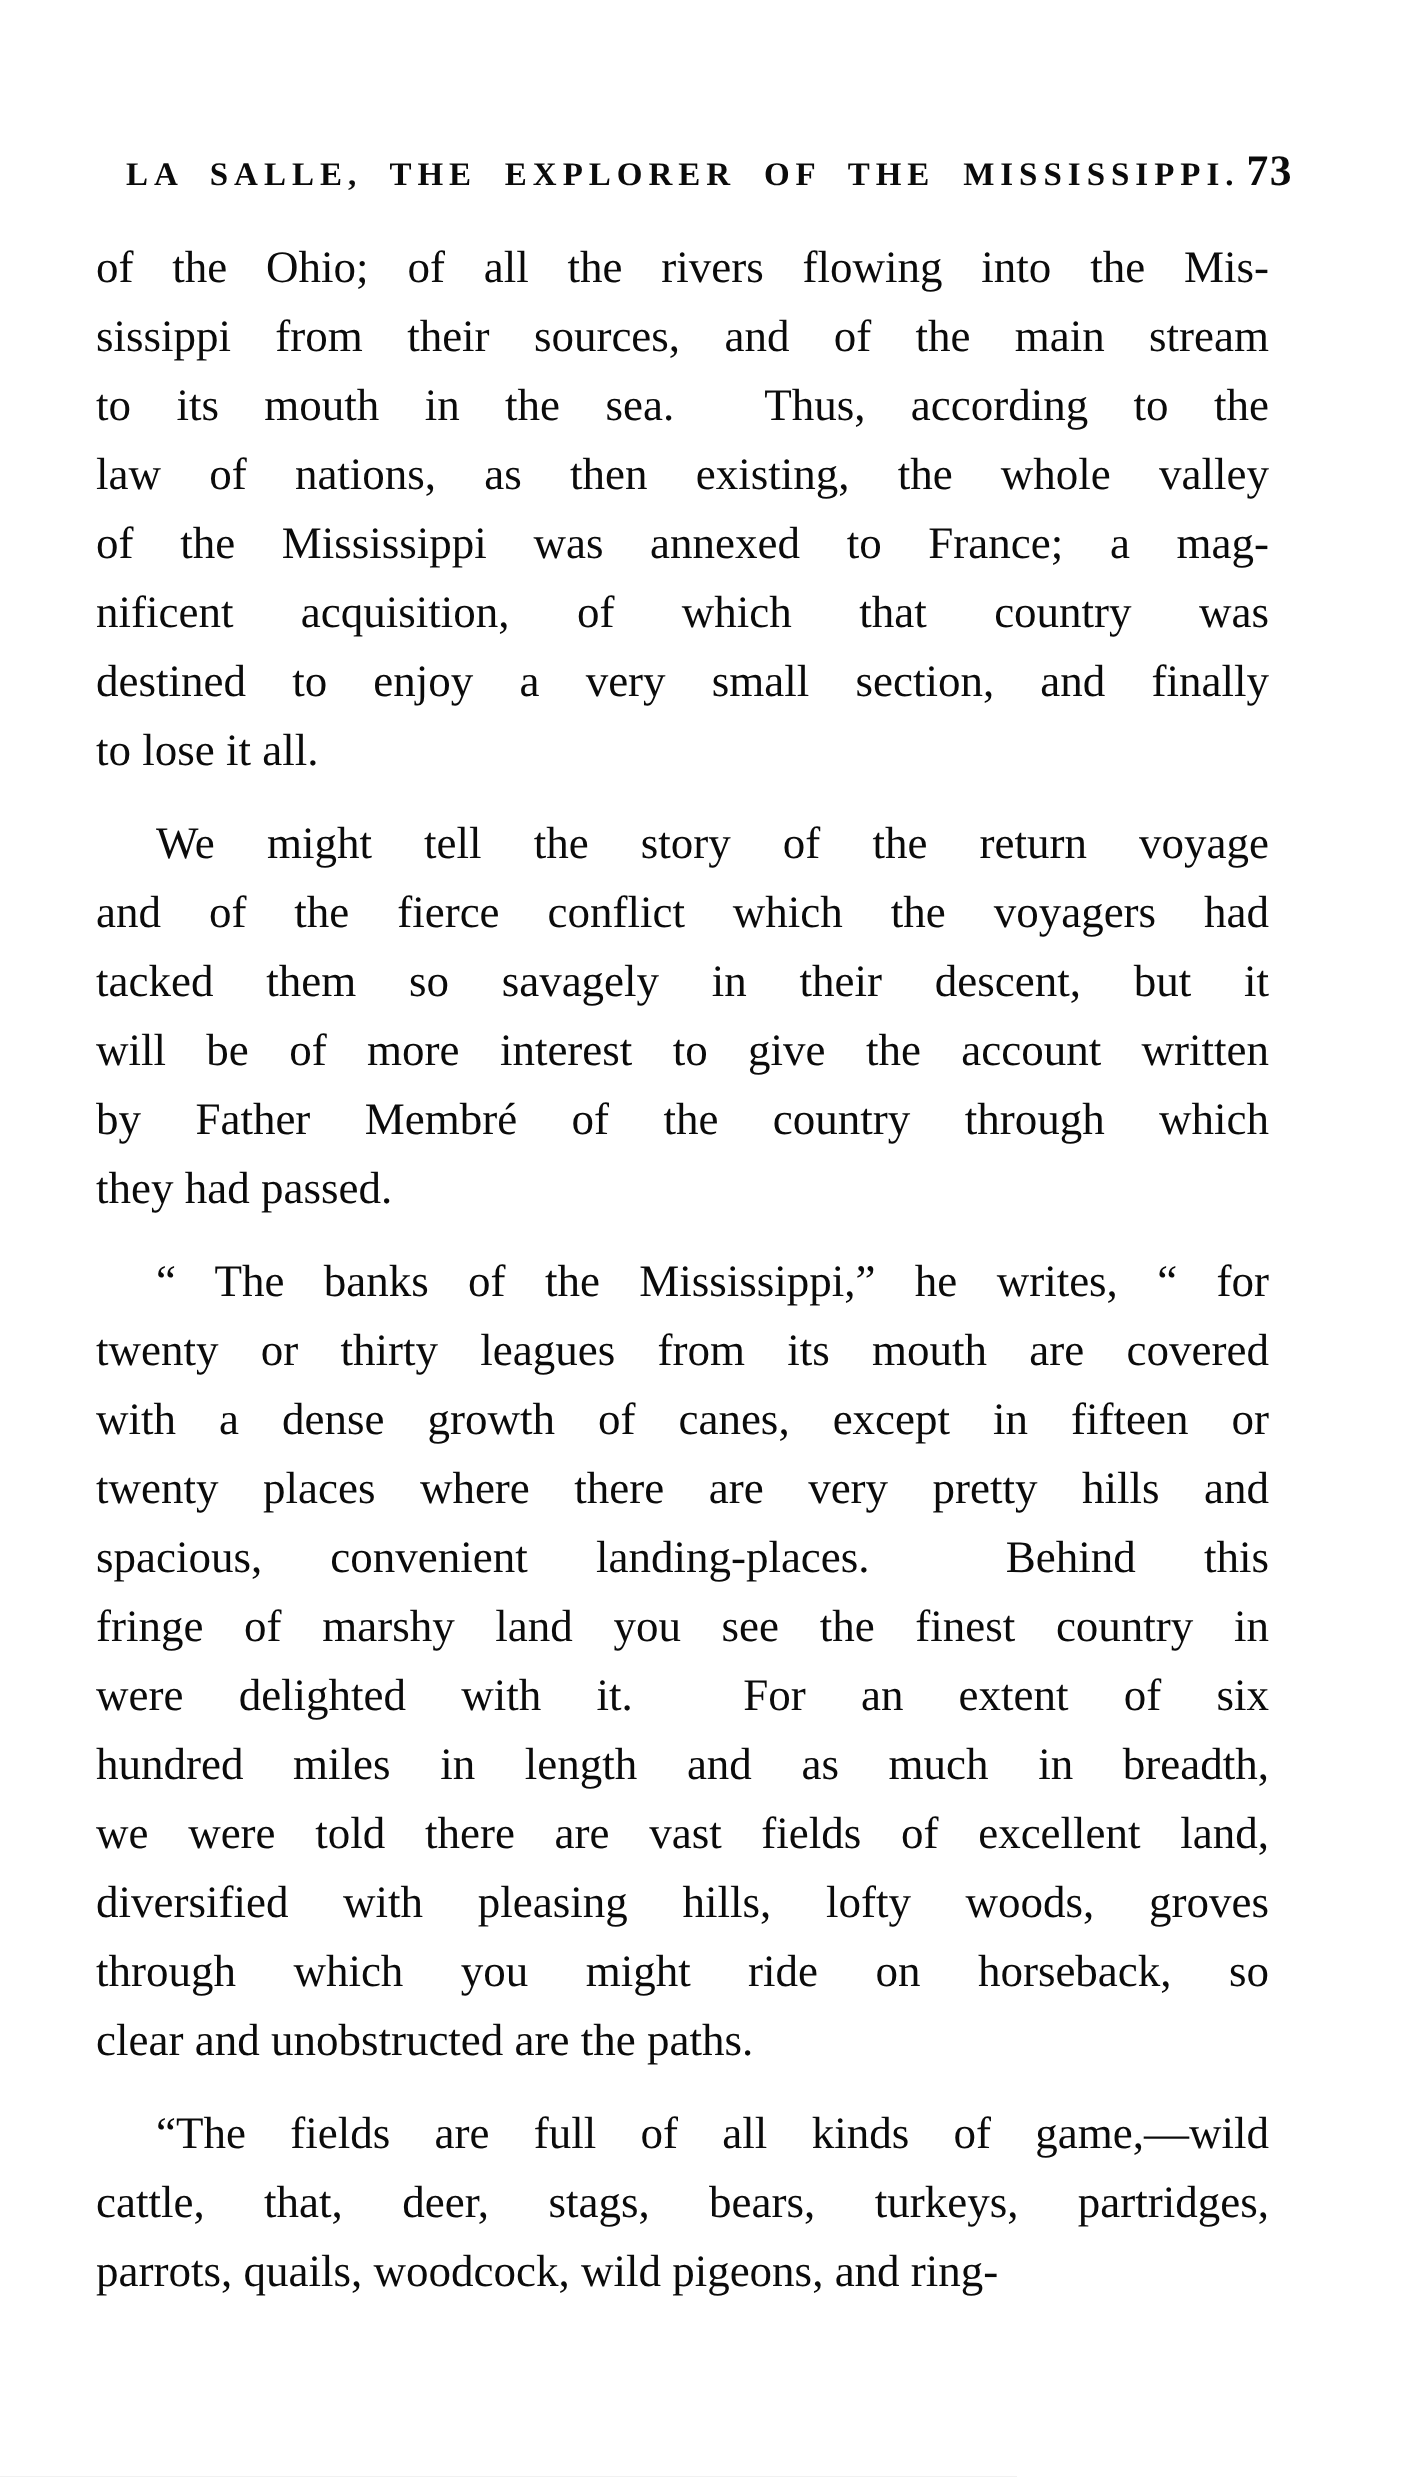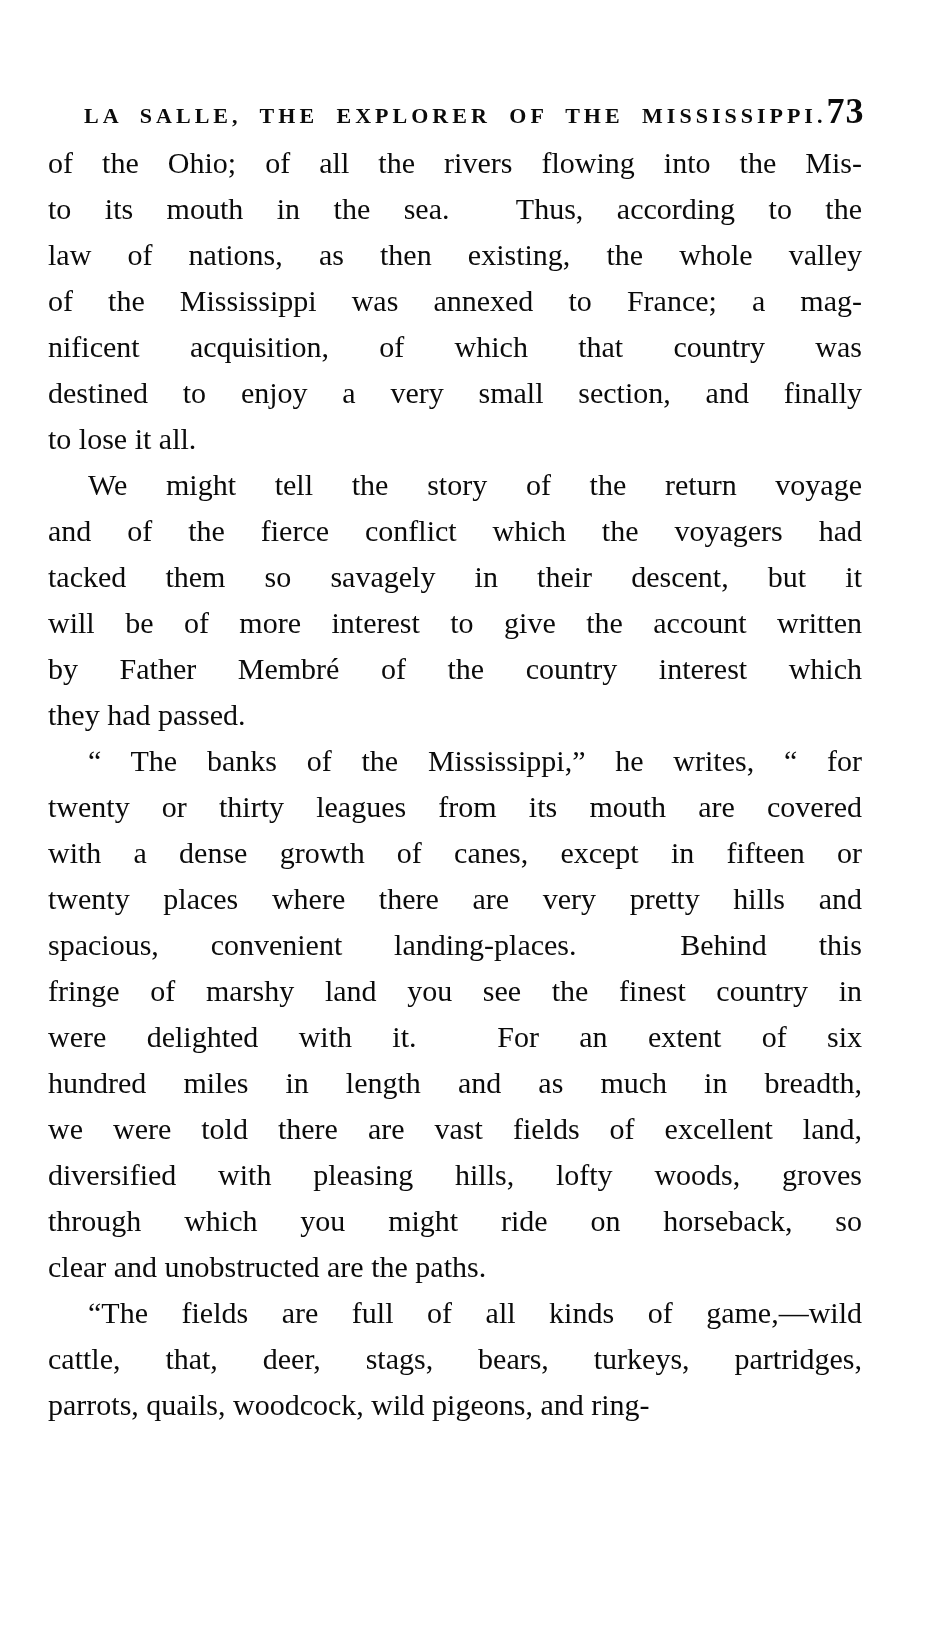--- a/index.html
+++ b/index.html
@@ -30,35 +30,35 @@
   .running-title {
     margin-left: 36px;
     font-size: 22px;
     font-weight: 700;
     letter-spacing: 4px;
     word-spacing: 9px;
     white-space: nowrap;
     margin-top: 27px;
   }
   .page-number {
-    font-size: 36px;
+    font-size: 29px;
     font-weight: 700;
     letter-spacing: 1px;
     text-align: center;
   }
   .page-body {
     position: absolute;
     top: 140px;
     left: 48px;
     width: 814px;
     font-size: 30px;
     line-height: 46px;
   }
   .paragraph {
-    margin: 0;
+    margin: 16px;
   }
   .line {
     text-align: justify;
     text-align-last: justify;
     white-space: pre-wrap;
     height: 46px;
     overflow: hidden;
   }
   .line.last {
     text-align-last: left;
@@ -71,33 +71,34 @@
 <body>
 
 <div class="page">
   <div class="running-head">
     <span class="running-title">LA SALLE, THE EXPLORER OF THE MISSISSIPPI.</span>
     <span class="page-number">73</span>
   </div>
   <div class="page-body">
       <div class="paragraph">
         <div class="line">of the Ohio; of all the rivers flowing into the Mis-</div>
+        <div class="line">sissippi from their sources, and of the main stream</div>
         <div class="line">to its mouth in the sea.  Thus, according to the</div>
         <div class="line">law of nations, as then existing, the whole valley</div>
         <div class="line">of the Mississippi was annexed to France; a mag-</div>
         <div class="line">nificent acquisition, of which that country was</div>
         <div class="line">destined to enjoy a very small section, and finally</div>
         <div class="line last">to lose it all.</div>
       </div>
       <div class="paragraph">
         <div class="line indent">We might tell the story of the return voyage</div>
         <div class="line">and of the fierce conflict which the voyagers had</div>
         <div class="line">tacked them so savagely in their descent, but it</div>
         <div class="line">will be of more interest to give the account written</div>
-        <div class="line">by Father Membré of the country interest which</div>
+        <div class="line">by Father Membré of the country through which</div>
         <div class="line last">they had passed.</div>
       </div>
       <div class="paragraph">
         <div class="line indent">“ The banks of the Mississippi,” he writes, “ for</div>
         <div class="line">twenty or thirty leagues from its mouth are covered</div>
         <div class="line">with a dense growth of canes, except in fifteen or</div>
         <div class="line">twenty places where there are very pretty hills and</div>
         <div class="line">spacious, convenient landing-places.  Behind this</div>
         <div class="line">fringe of marshy land you see the finest country in</div>
         <div class="line">were delighted with it.  For an extent of six</div>

